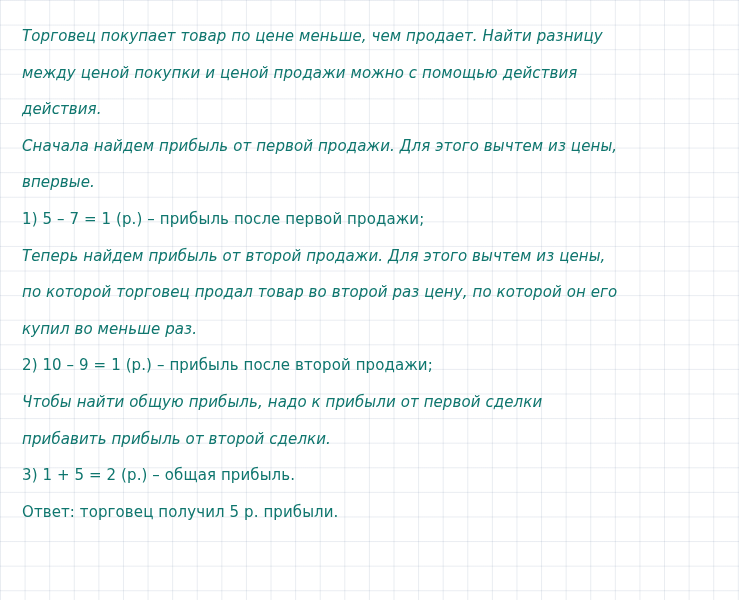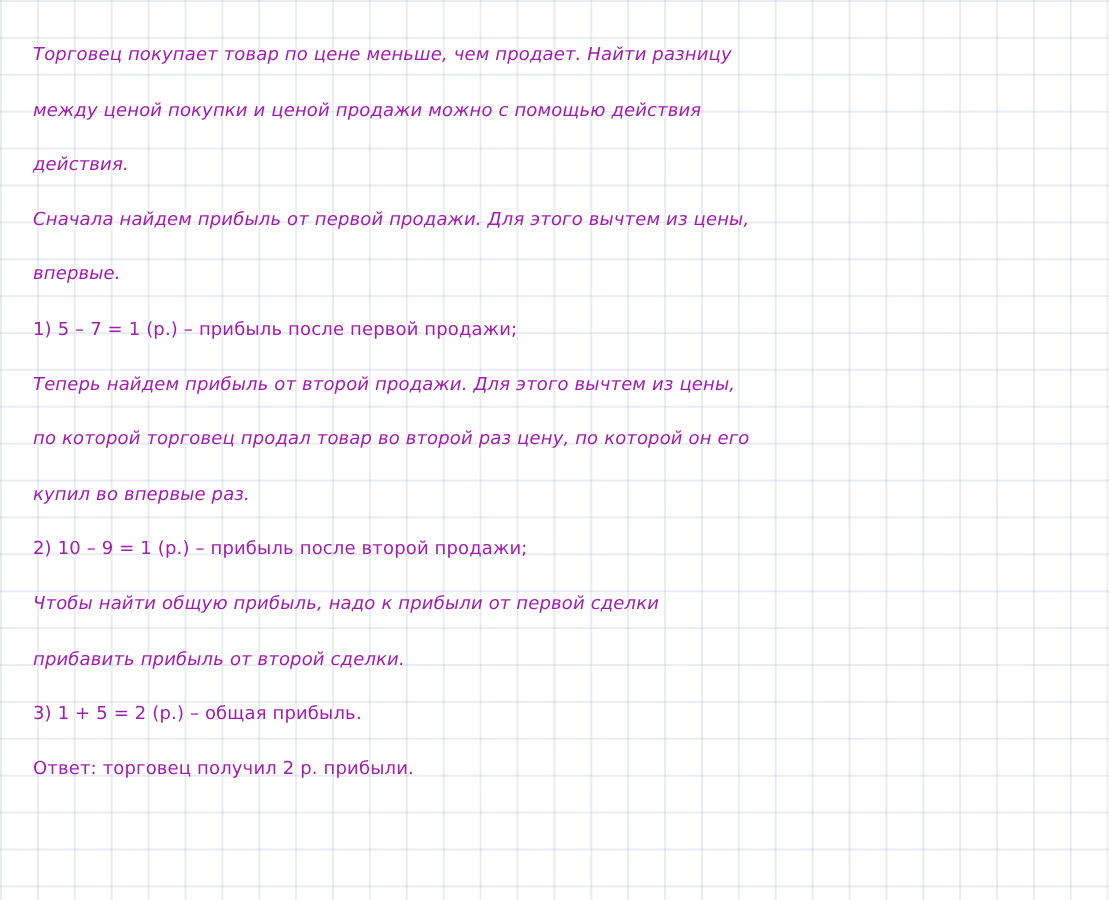--- a/index.html
+++ b/index.html
@@ -23,22 +23,22 @@
     background-size: 24.6px 24.6px;
     background-position: 0 0;
     pointer-events: none;
   }
   #content {
     position: relative;
     padding: 18px 22px 10px 22px;
     box-sizing: border-box;
   }
   .line {
-    font-size: 12px;
-    color: #a21caf;
+    font-size: 15px;
+    color: #0f766e;
     line-height: 36.6px;
     height: 36.6px;
     white-space: nowrap;
     letter-spacing: 0.1px;
   }
   .italic {
     font-style: italic;
   }
   .normal {
     font-style: normal;
@@ -51,19 +51,19 @@
 
 <div id="content">
   <div class="line italic">Торговец покупает товар по цене меньше, чем продает. Найти разницу</div>
   <div class="line italic">между ценой покупки и ценой продажи можно с помощью действия</div>
   <div class="line italic">действия.</div>
   <div class="line italic">Сначала найдем прибыль от первой продажи. Для этого вычтем из цены,</div>
   <div class="line italic">впервые.</div>
   <div class="line normal">1) 5 – 7 = 1 (р.) – прибыль после первой продажи;</div>
   <div class="line italic">Теперь найдем прибыль от второй продажи. Для этого вычтем из цены,</div>
   <div class="line italic">по которой торговец продал товар во второй раз цену, по которой он его</div>
-  <div class="line italic">купил во впервые раз.</div>
+  <div class="line italic">купил во меньше раз.</div>
   <div class="line normal">2) 10 – 9 = 1 (р.) – прибыль после второй продажи;</div>
   <div class="line italic">Чтобы найти общую прибыль, надо к прибыли от первой сделки</div>
   <div class="line italic">прибавить прибыль от второй сделки.</div>
   <div class="line normal">3) 1 + 5 = 2 (р.) – общая прибыль.</div>
-  <div class="line normal">Ответ: торговец получил 2 р. прибыли.</div>
+  <div class="line normal">Ответ: торговец получил 5 р. прибыли.</div>
 </div>
 
 </body></html>

